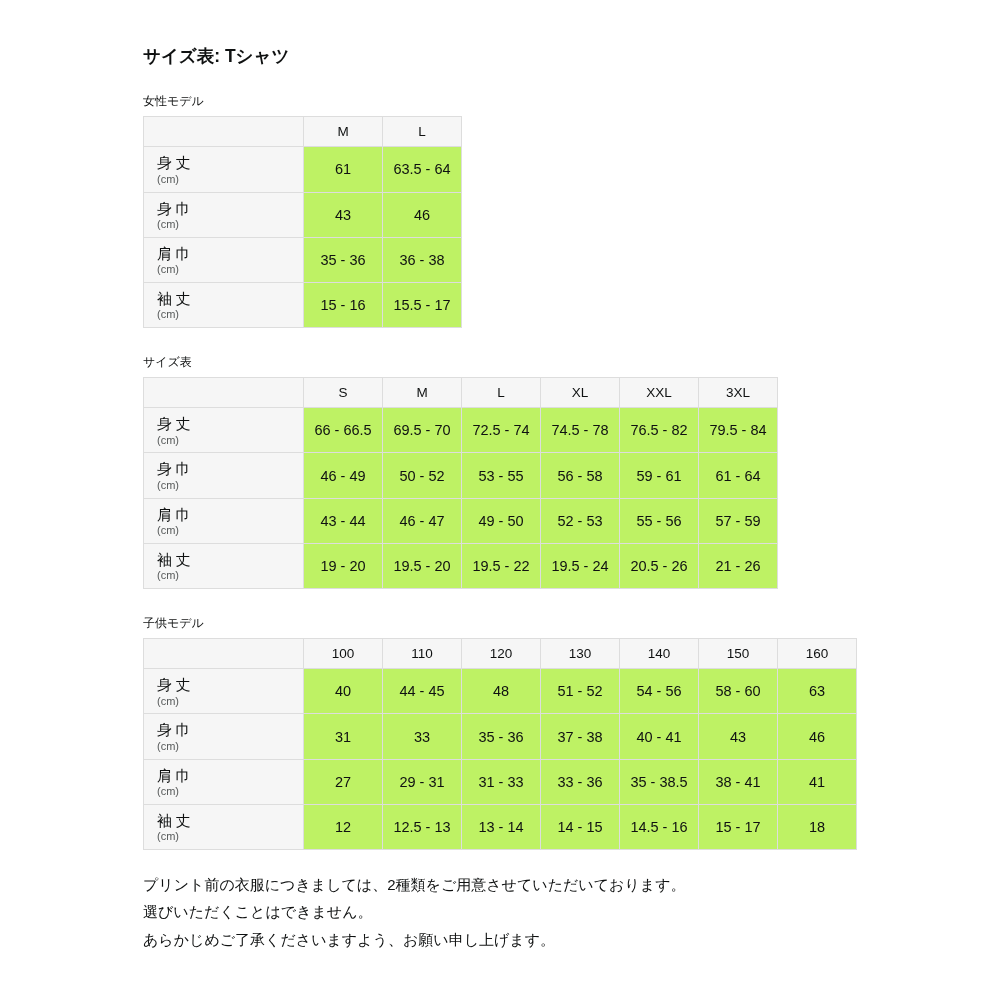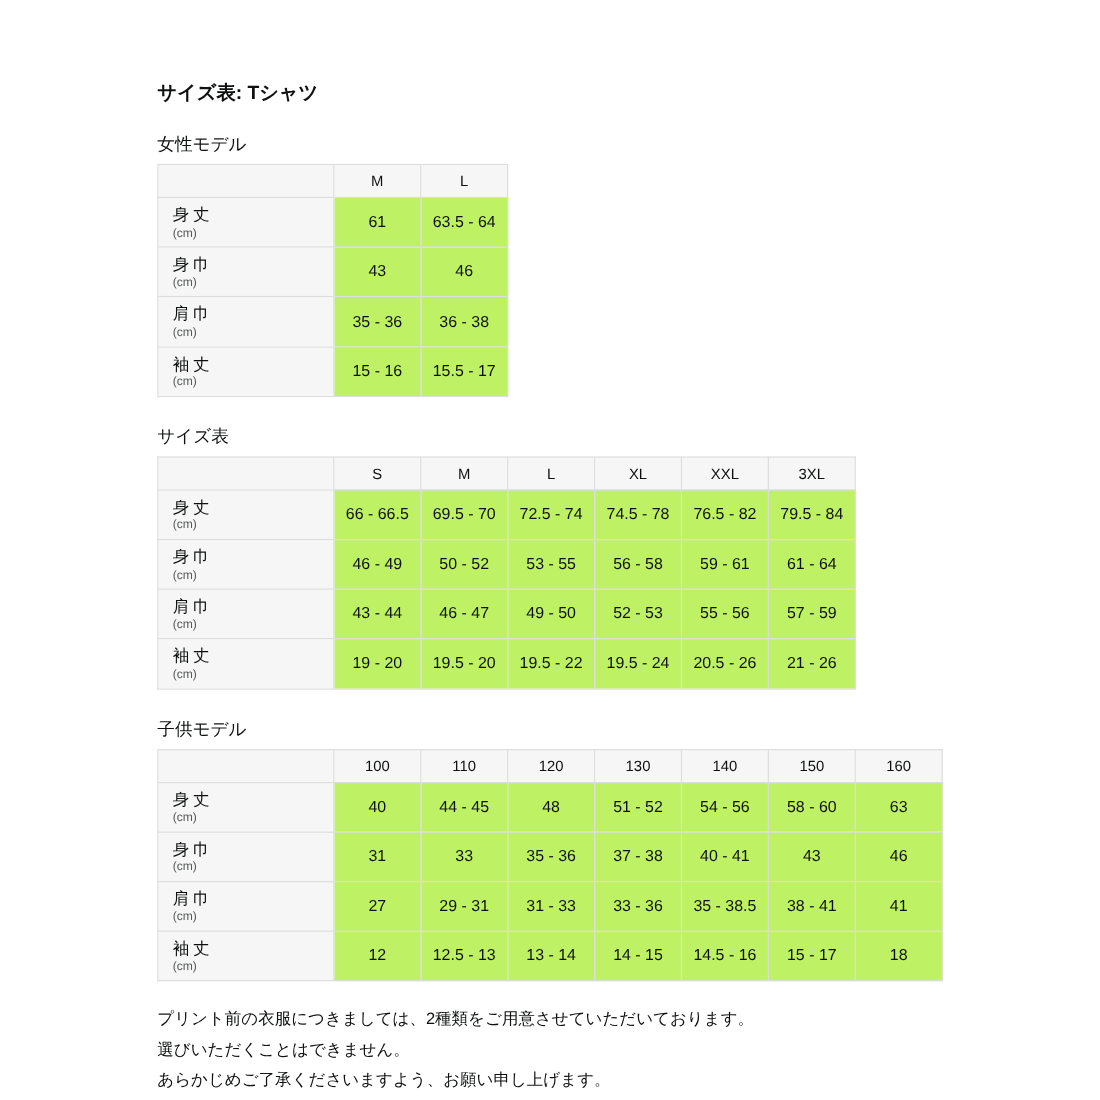--- a/index.html
+++ b/index.html
@@ -10,30 +10,30 @@
   }
   * { box-sizing: border-box; }
   html, body { margin: 0; padding: 0; }
   body {
     width: 1000px;
     height: 1000px;
     background: #ffffff;
     color: var(--text);
     font-family: "Liberation Sans", "DejaVu Sans", sans-serif;
   }
-  .page { padding: 46px 56px 0 143px; margin-top: 28px; }
+  .page { padding: 46px 56px 0 143px; }
 
   .page-title {
     font-size: 17.5px;
     font-weight: 700;
     margin: 0;
     line-height: 1.2;
   }
   .section-heading {
-    font-size: 16px;
+    font-size: 12px;
     font-weight: 400;
     margin: 27px 0 8px 0;
     line-height: 1.2;
   }
 
   table.size-table {
     border-collapse: collapse;
     table-layout: fixed;
   }
   .size-table th, .size-table td {

